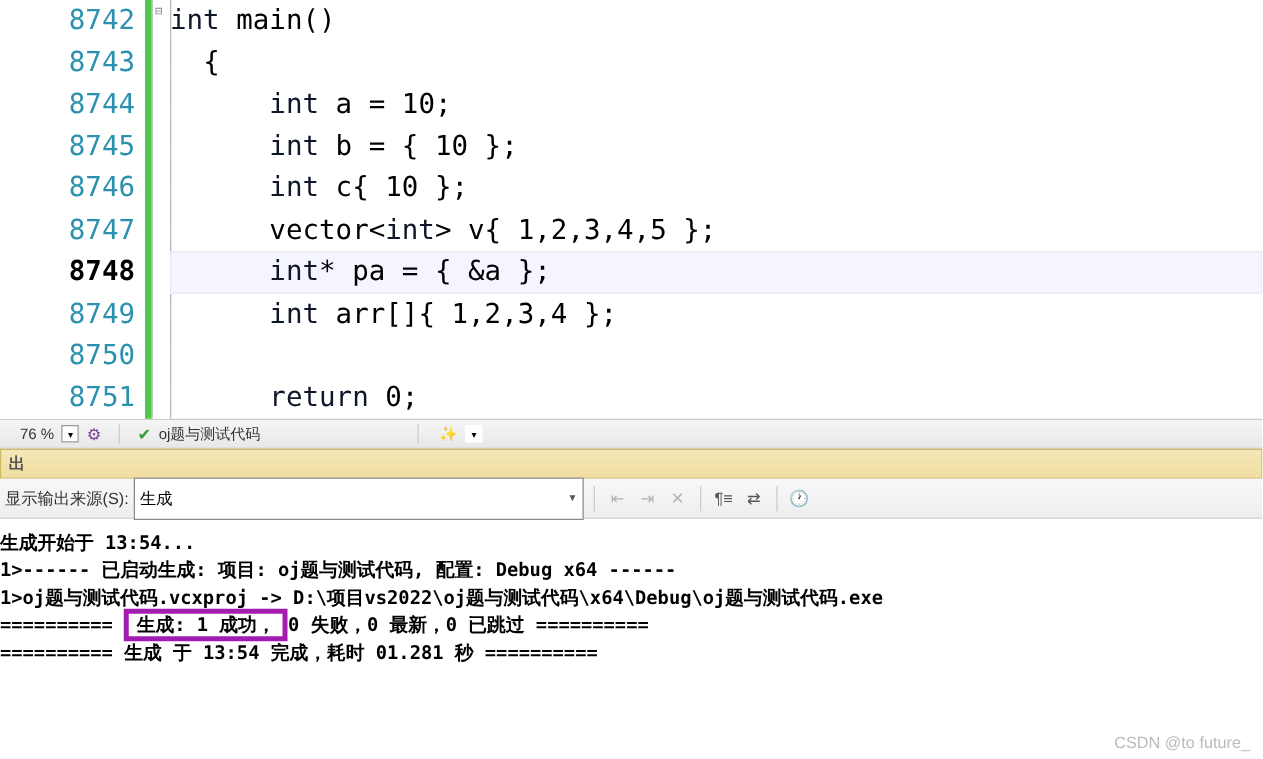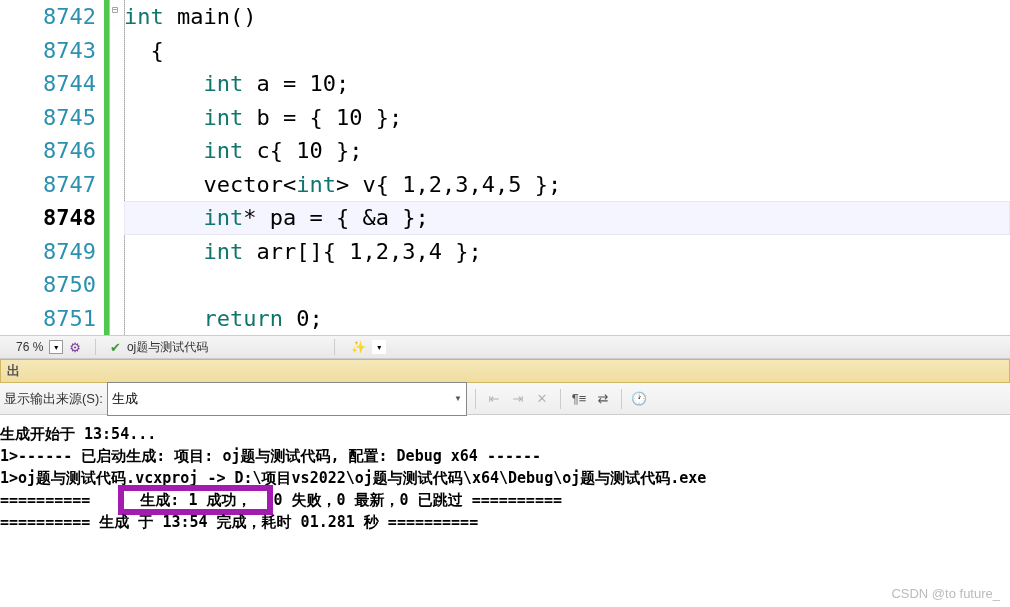--- a/index.html
+++ b/index.html
@@ -1,31 +1,31 @@
 <!DOCTYPE html>
 <html><head>
   <meta charset="utf-8">
   <style>
     * { box-sizing: border-box; margin: 0; padding: 0; }
     body { font-family: Consolas, monospace; background: #fff; width: 1010px; height: 607px; overflow: hidden; position: relative; }
     
     .editor-area { display: flex; height: 335px; background: #fff; }
-    .gutter { width: 104px; background: #fff; text-align: right; padding-right: 8px; color: #2b91af; font-size: 22px; font-family: Consolas, monospace; }
+    .gutter { width: 116px; background: #fff; text-align: right; padding-right: 8px; color: #2b91af; font-size: 22px; font-family: Consolas, monospace; }
     .gutter-line { height: 33.5px; line-height: 33.5px; }
     .gutter-line.current { color: #000; font-weight: bold; }
     .indicator-margin { width: 20px; background: #fff; position: relative; }
     .green-bar { position: absolute; left: 0; top: 0; width: 6px; height: 335px; background: #4ec94e; border-right: 1px solid #c0c0c0; }
     .collapse-icon { position: absolute; left: 8px; top: 4px; font-size: 10px; color: #888; cursor: pointer; }
     .vertical-guide { position: absolute; left: 20px; top: 0; width: 1px; height: 335px; background: #ccc; border-left: 1px dotted #aaa; }
     
     .code-area { flex: 1; position: relative; font-size: 22px; line-height: 33.5px; overflow: hidden; }
     .code-line { height: 33.5px; white-space: pre; padding-left: 0px; font-family: Consolas, monospace; }
     .current-line-hl { position: absolute; top: 201px; left: 0; right: 0; height: 33.5px; background: #f5f5ff; border: 1px solid #e8e8f2; z-index: 0; }
     .code-content { position: relative; z-index: 1; }
-    .kw { color: #0f766e; }
+    .kw { color: #0f172a; }
     .txt { color: #000; }
     
     .status-bar { height: 24px; background: linear-gradient(#f5f5f5, #e8e8e8); border-top: 1px solid #ccc; border-bottom: 1px solid #ccc; display: flex; align-items: center; font-size: 12px; font-family: 'Segoe UI', Tahoma, sans-serif; padding: 0 16px; gap: 6px; }
     .zoom { color: #333; }
     .dropdown-small { width: 14px; height: 14px; border: 1px solid #999; background: #fff; display: inline-flex; align-items: center; justify-content: center; font-size: 8px; cursor: pointer; }
     .settings-icon { color: #7b3f98; font-size: 13px; cursor: pointer; }
     .check-icon { color: #3a9c3a; font-size: 13px; }
     .status-text { color: #333; }
     .sep { width: 1px; height: 16px; background: #ccc; margin: 0 8px; }
     .wand-icon { color: #a08030; font-size: 12px; cursor: pointer; margin-left: 2px; }
@@ -34,21 +34,21 @@
     
     .output-toolbar { height: 32px; background: linear-gradient(#f8f8f8, #eeeeee); border-bottom: 1px solid #ccc; display: flex; align-items: center; padding: 0 4px; font-size: 13px; font-family: 'Microsoft YaHei', 'Segoe UI', sans-serif; gap: 4px; }
     .output-label { color: #333; }
     .output-select { width: 360px; height: 24px; border: 1px solid #888; background: #fff; font-size: 13px; padding: 16px 4px; cursor: pointer; position: relative; display: flex; align-items: center; justify-content: space-between; }
     .output-select::after { content: "▼"; font-size: 8px; color: #555; }
     .toolbar-sep { width: 1px; height: 20px; background: #ccc; margin: 0 4px; }
     .tool-icon { width: 20px; height: 20px; display: inline-flex; align-items: center; justify-content: center; cursor: pointer; color: #555; font-size: 13px; }
     .tool-icon.disabled { opacity: 0.4; cursor: default; }
     
     .output-content { padding: 8px 0 8px 0; font-family: Consolas, 'Microsoft YaHei', monospace; font-size: 15px; line-height: 22px; color: #000; white-space: pre; overflow: hidden; font-weight: bold; }
-    .red-box { border: 6px solid #a21caf; padding: 0 16px; display: inline; margin-left: 19px; }
+    .red-box { border: 4px solid #a21caf; padding: 0 6px; display: inline; }
     
     .watermark { position: absolute; bottom: 6px; right: 10px; color: #bbb; font-size: 13px; font-family: 'Segoe UI', Tahoma, sans-serif; }
   </style>
 </head>
 <body>
 
 <div class="editor-area">
   <div class="gutter" id="gutter">
       <div class="gutter-line">8742</div>
       <div class="gutter-line">8743</div>

